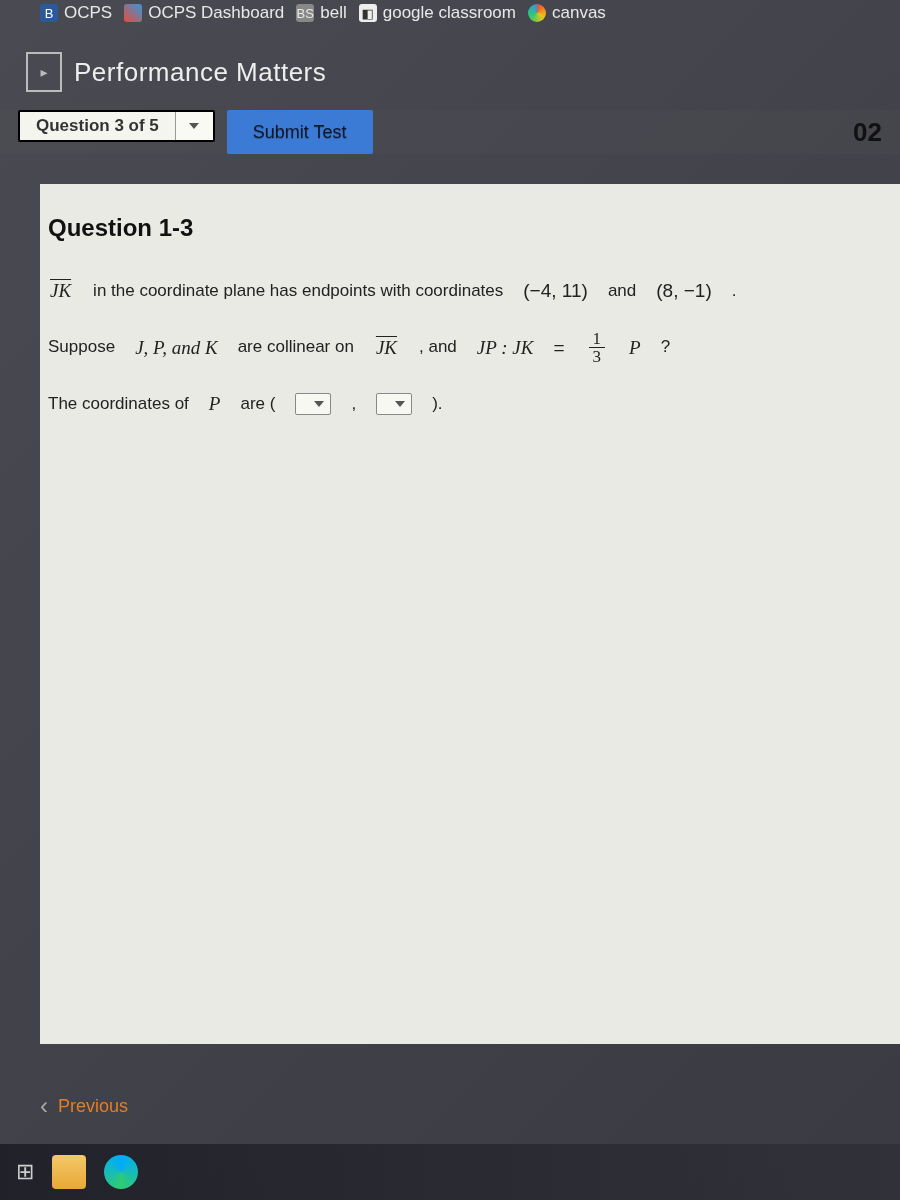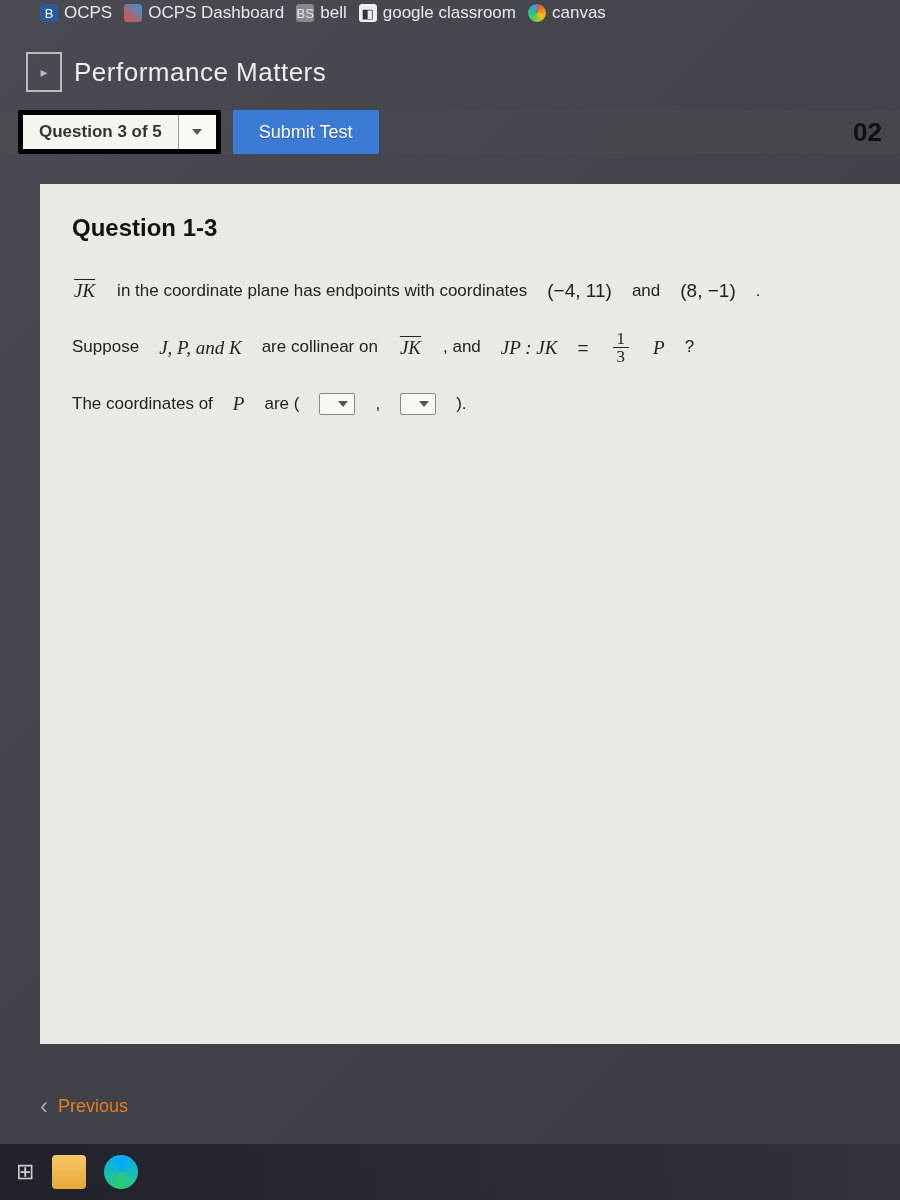--- a/index.html
+++ b/index.html
@@ -69,65 +69,65 @@
       display: flex;
       align-items: stretch;
       gap: 12px;
       padding: 0 18px;
       background: rgba(100,100,100,0.1);
     }
     .question-selector {
       display: flex;
       align-items: center;
       background: #f5f5f0;
-      border: 5px solid #000000;
+      border: 2px solid #000000;
       border-radius: 2px;
-      height: 44px;
+      height: 32px;
       overflow: hidden;
     }
     .question-selector-label {
       padding: 0 16px;
       font-size: 17px;
       font-weight: bold;
       color: #333;
     }
     .question-selector-btn {
       width: 38px;
       height: 100%;
       border-left: 1px solid #999;
       background: #fafaf5;
       display: flex;
       align-items: center;
       justify-content: center;
       cursor: pointer;
     }
     .submit-btn {
       background: #3b7bd6;
-      color: #ffffff;
+      color: #0f172a;
       border: none;
       padding: 0 26px;
       height: 44px;
       font-size: 18px;
       cursor: pointer;
       border-radius: 2px;
       text-shadow: 0 1px 1px rgba(0,0,0,0.3);
     }
     .timer {
       margin-left: auto;
       color: #111;
       font-size: 26px;
       font-weight: bold;
       align-self: center;
       padding-right: 0;
     }
 
     .question-area {
       background: #eaeae4;
       margin: 30px 0 0 40px;
-      padding: 30px 24px 400px 32px;
+      padding: 30px 24px 400px 8px;
       color: #222;
       min-height: 860px;
       width: calc(100% - 40px);
       position: relative;
     }
     .question-heading {
       font-size: 24px;
       font-weight: bold;
       margin-bottom: 32px;
       color: #111;

